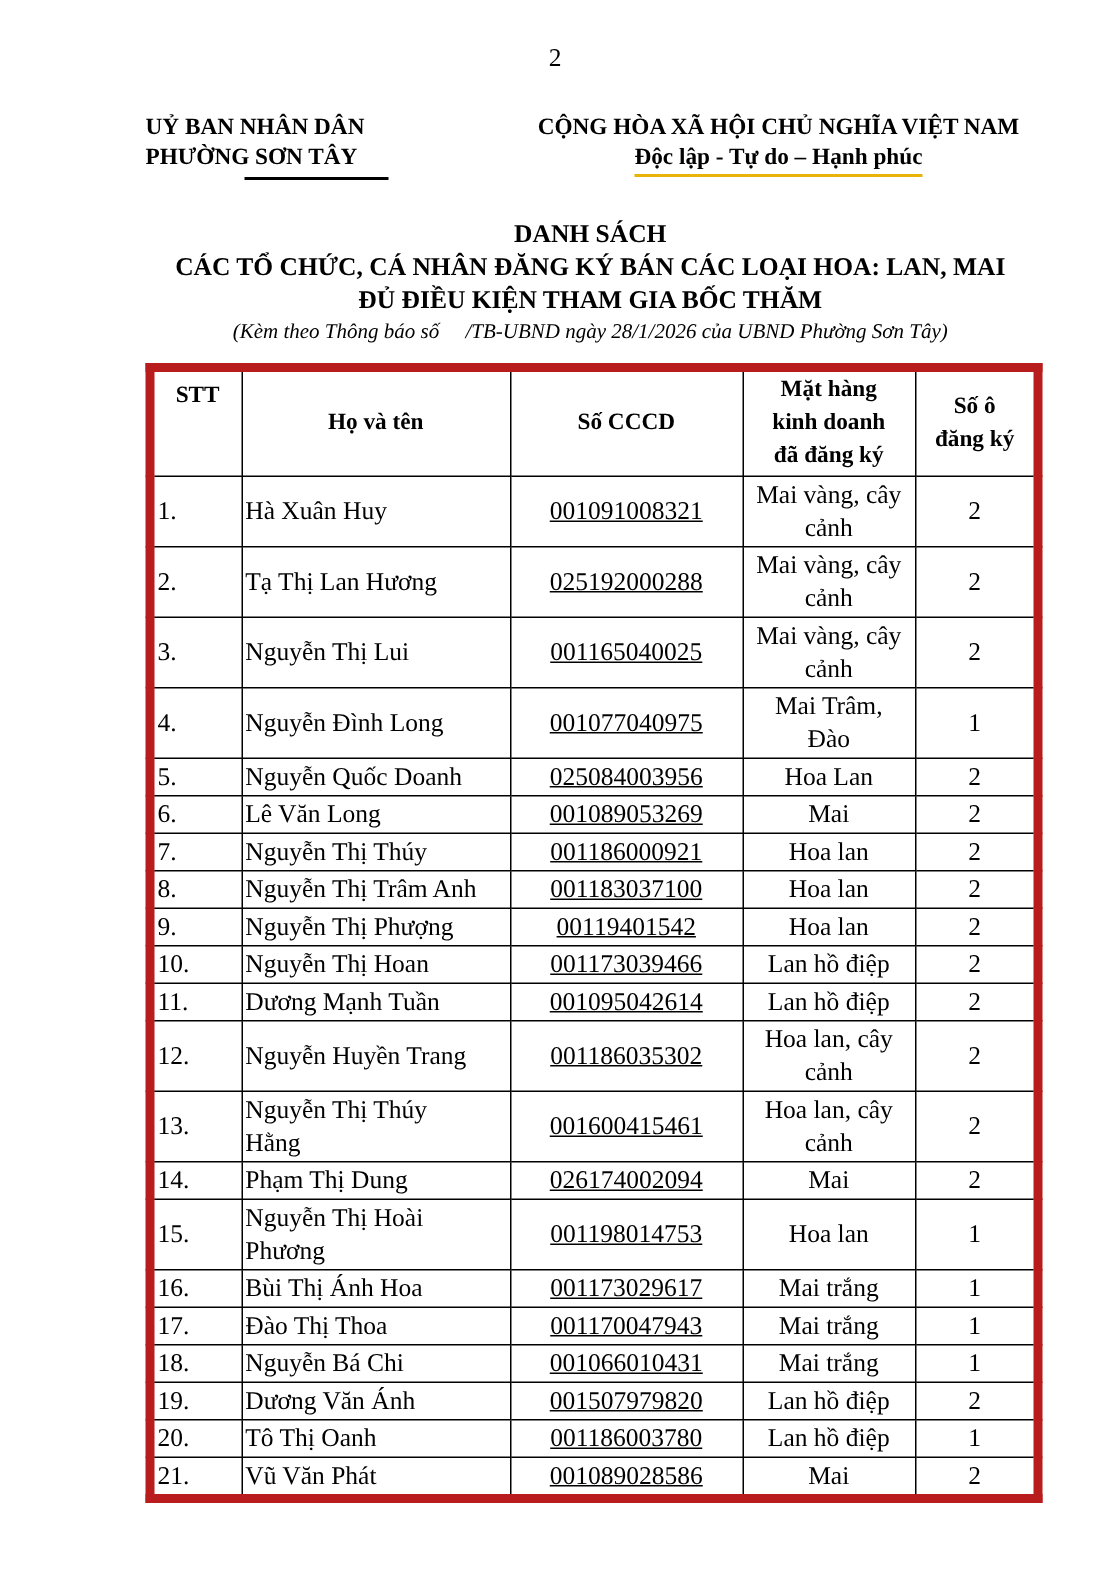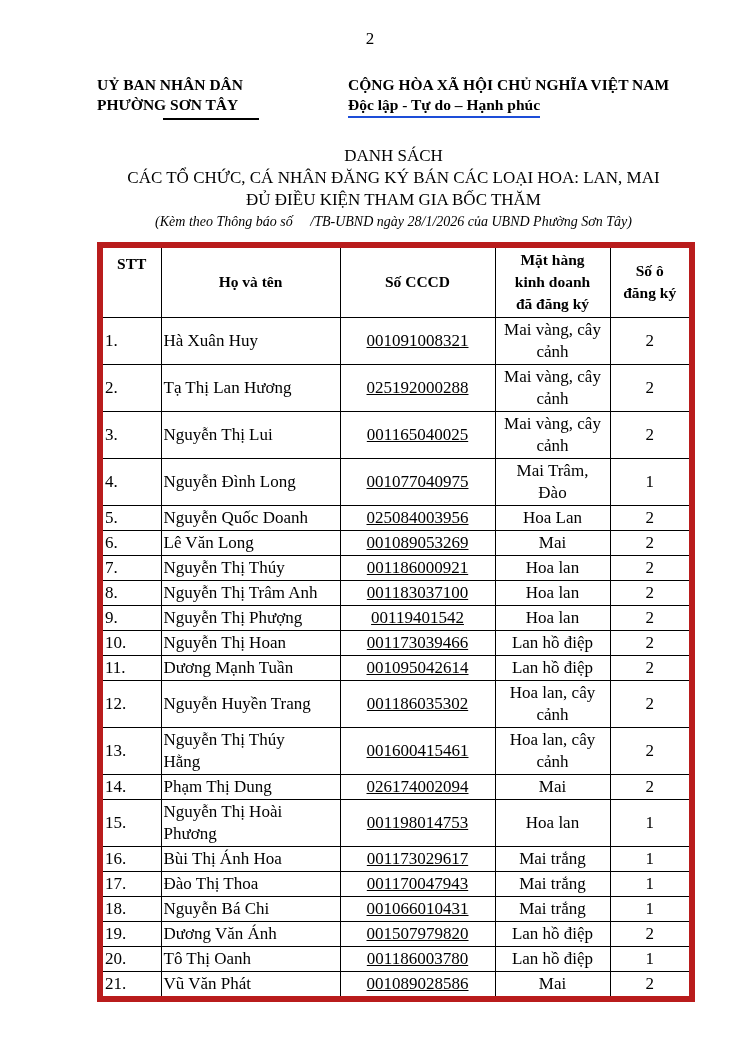--- a/index.html
+++ b/index.html
@@ -16,42 +16,42 @@
   .page-num{
     text-align:center;
     font-size:17px;line-height:18px;
   }
   .doc-header{
     display:flex;
     padding:27px 50px 0 97px;
     box-sizing:border-box;
   }
   .hdr-left{width:228px;text-align:left;}
-  .hdr-right{margin-left:auto;width:342px;text-align:left;}
+  .hdr-right{margin-left:auto;width:342px;text-align:center;}
   .hdr-line{
     font-weight:bold;
     font-size:15.5px;
     line-height:20px;
     white-space:pre;
   }
   .org-rule{
     width:96px;height:2px;background:#000;
     margin:3px auto 0 auto;
   }
   .motto-underline{
     display:inline-block;
-    border-bottom:2px solid #1d4ed8;
+    border-bottom:2px solid #eab308;
     padding-bottom:1px;
   }
   .title-block{
     margin:25px 50px 0 97px;
     text-align:center;
   }
   .title-line{
-    font-weight:normal;
+    font-weight:bold;
     font-size:17px;
     line-height:22px;
     white-space:pre;
   }
   .subtitle{
     font-style:italic;
     font-size:14px;
     line-height:20px;
     margin-top:1px;
     white-space:pre;

